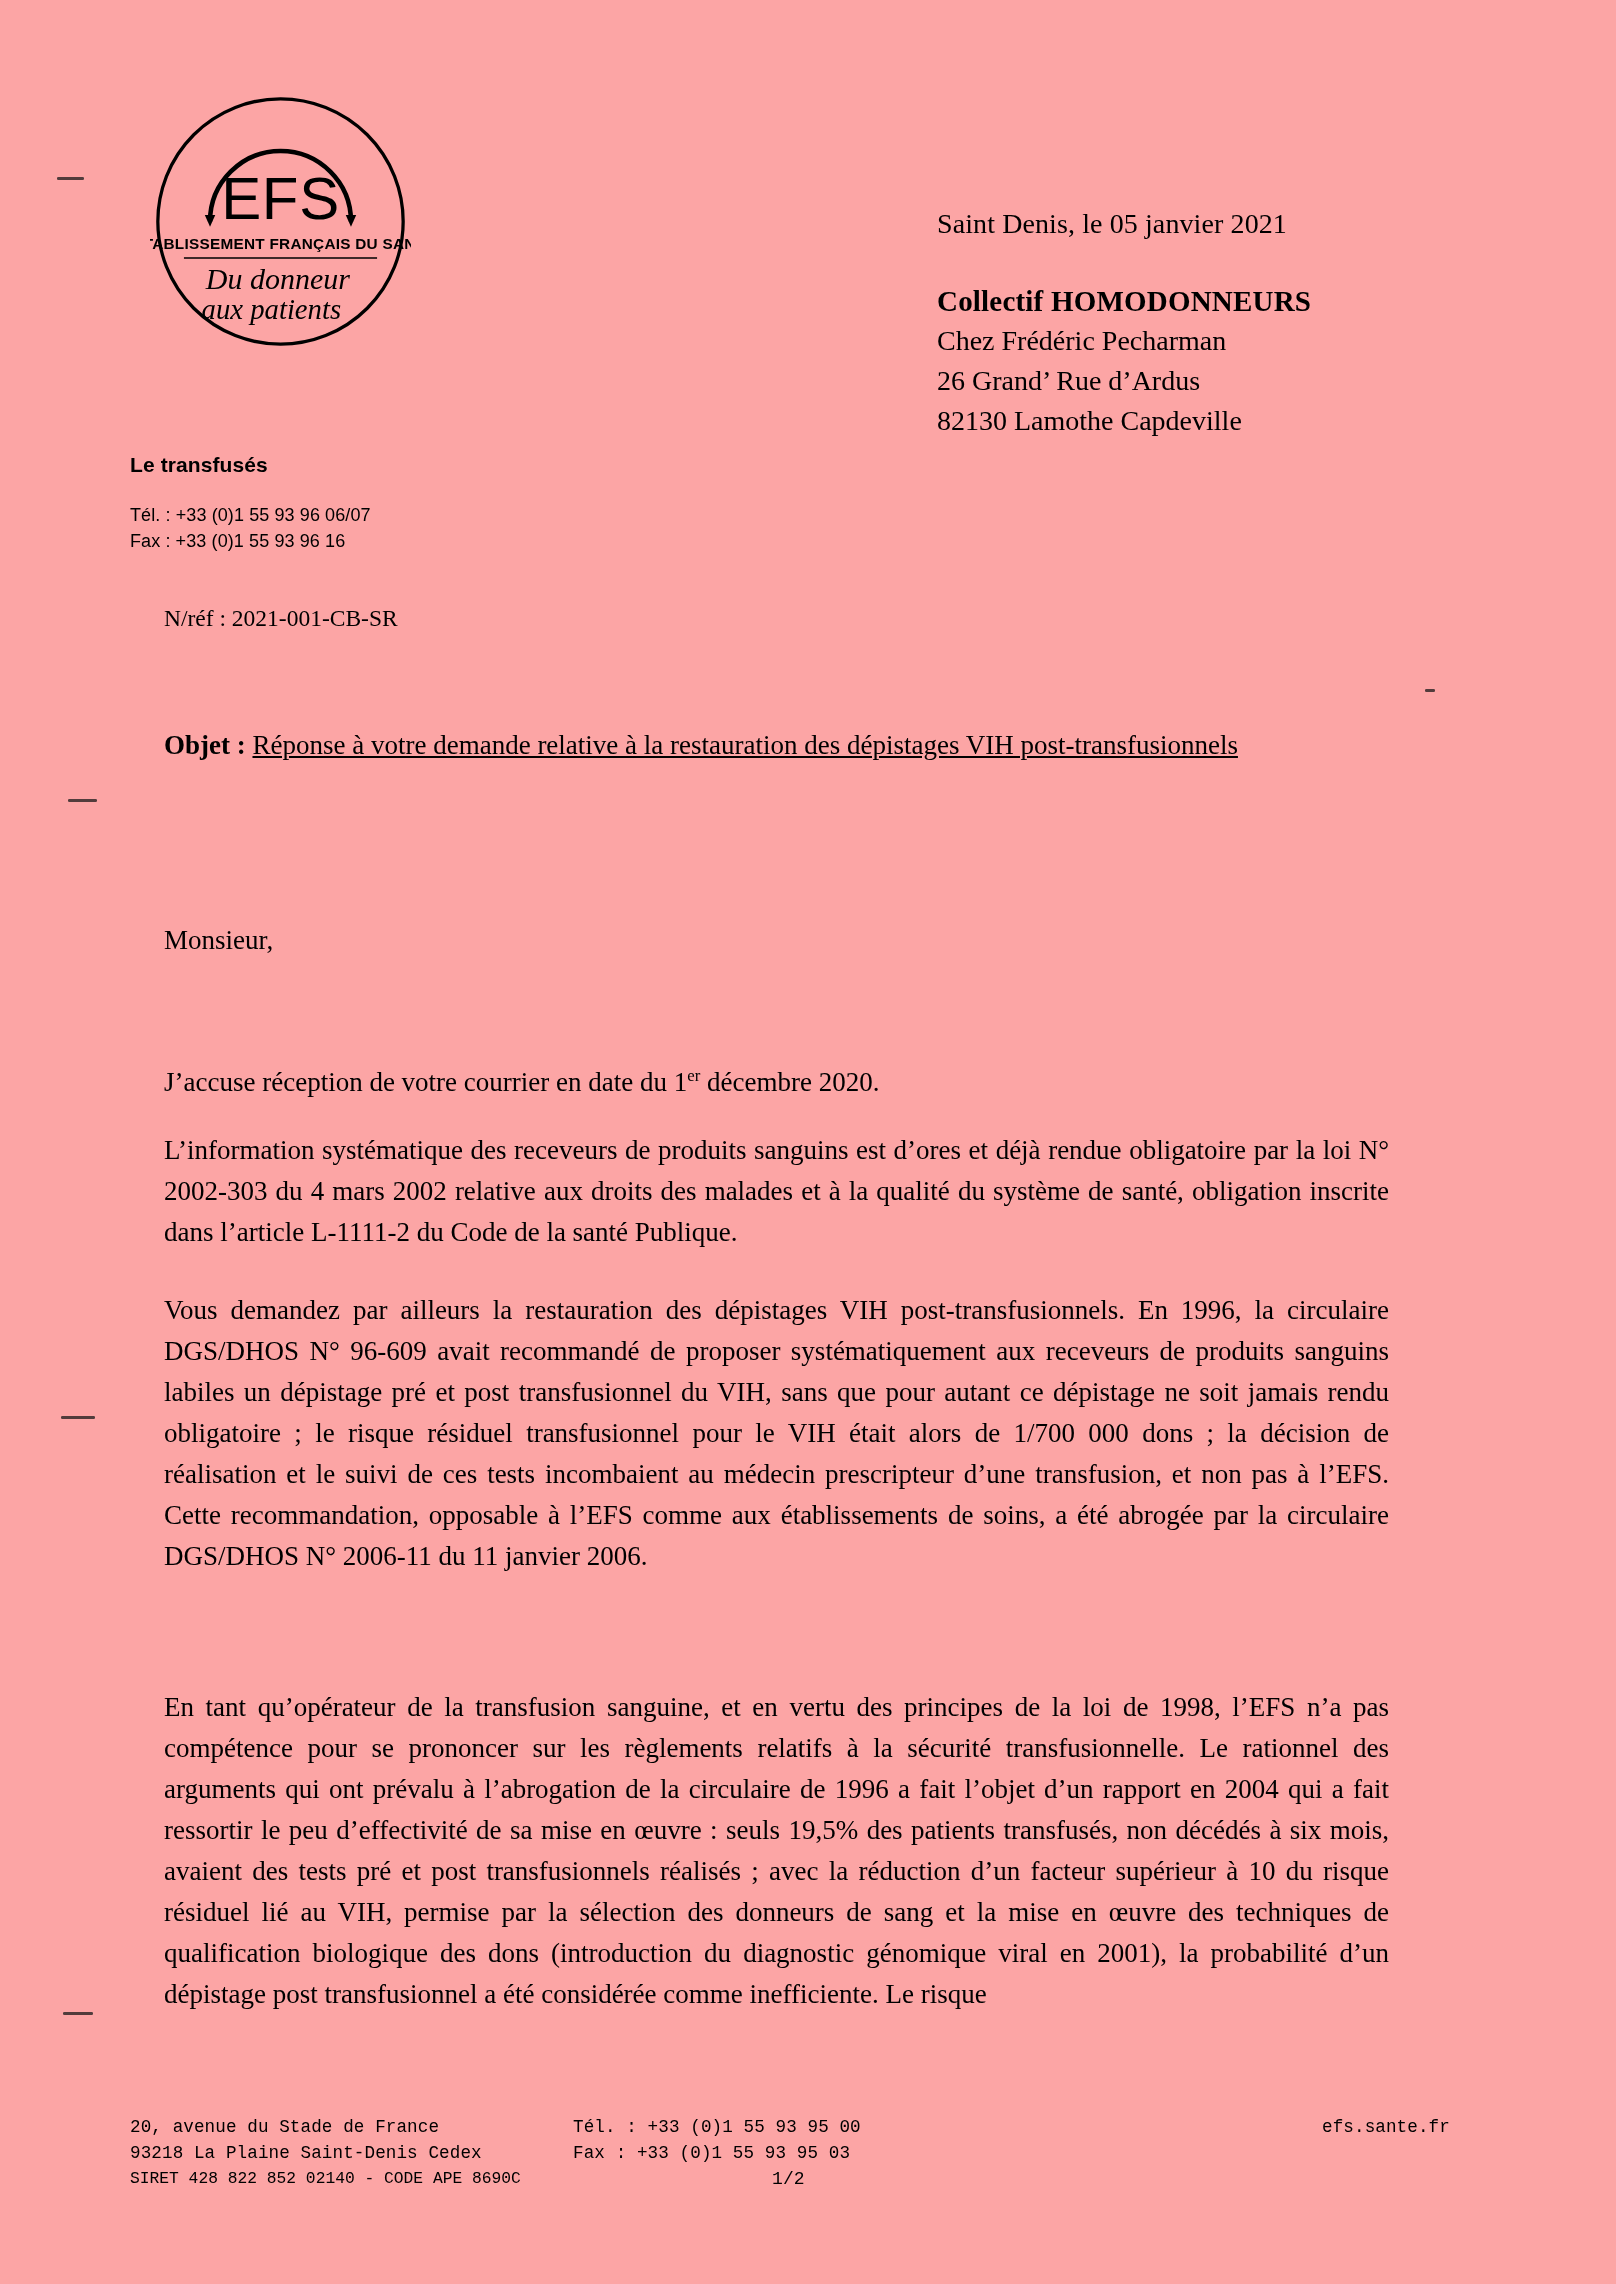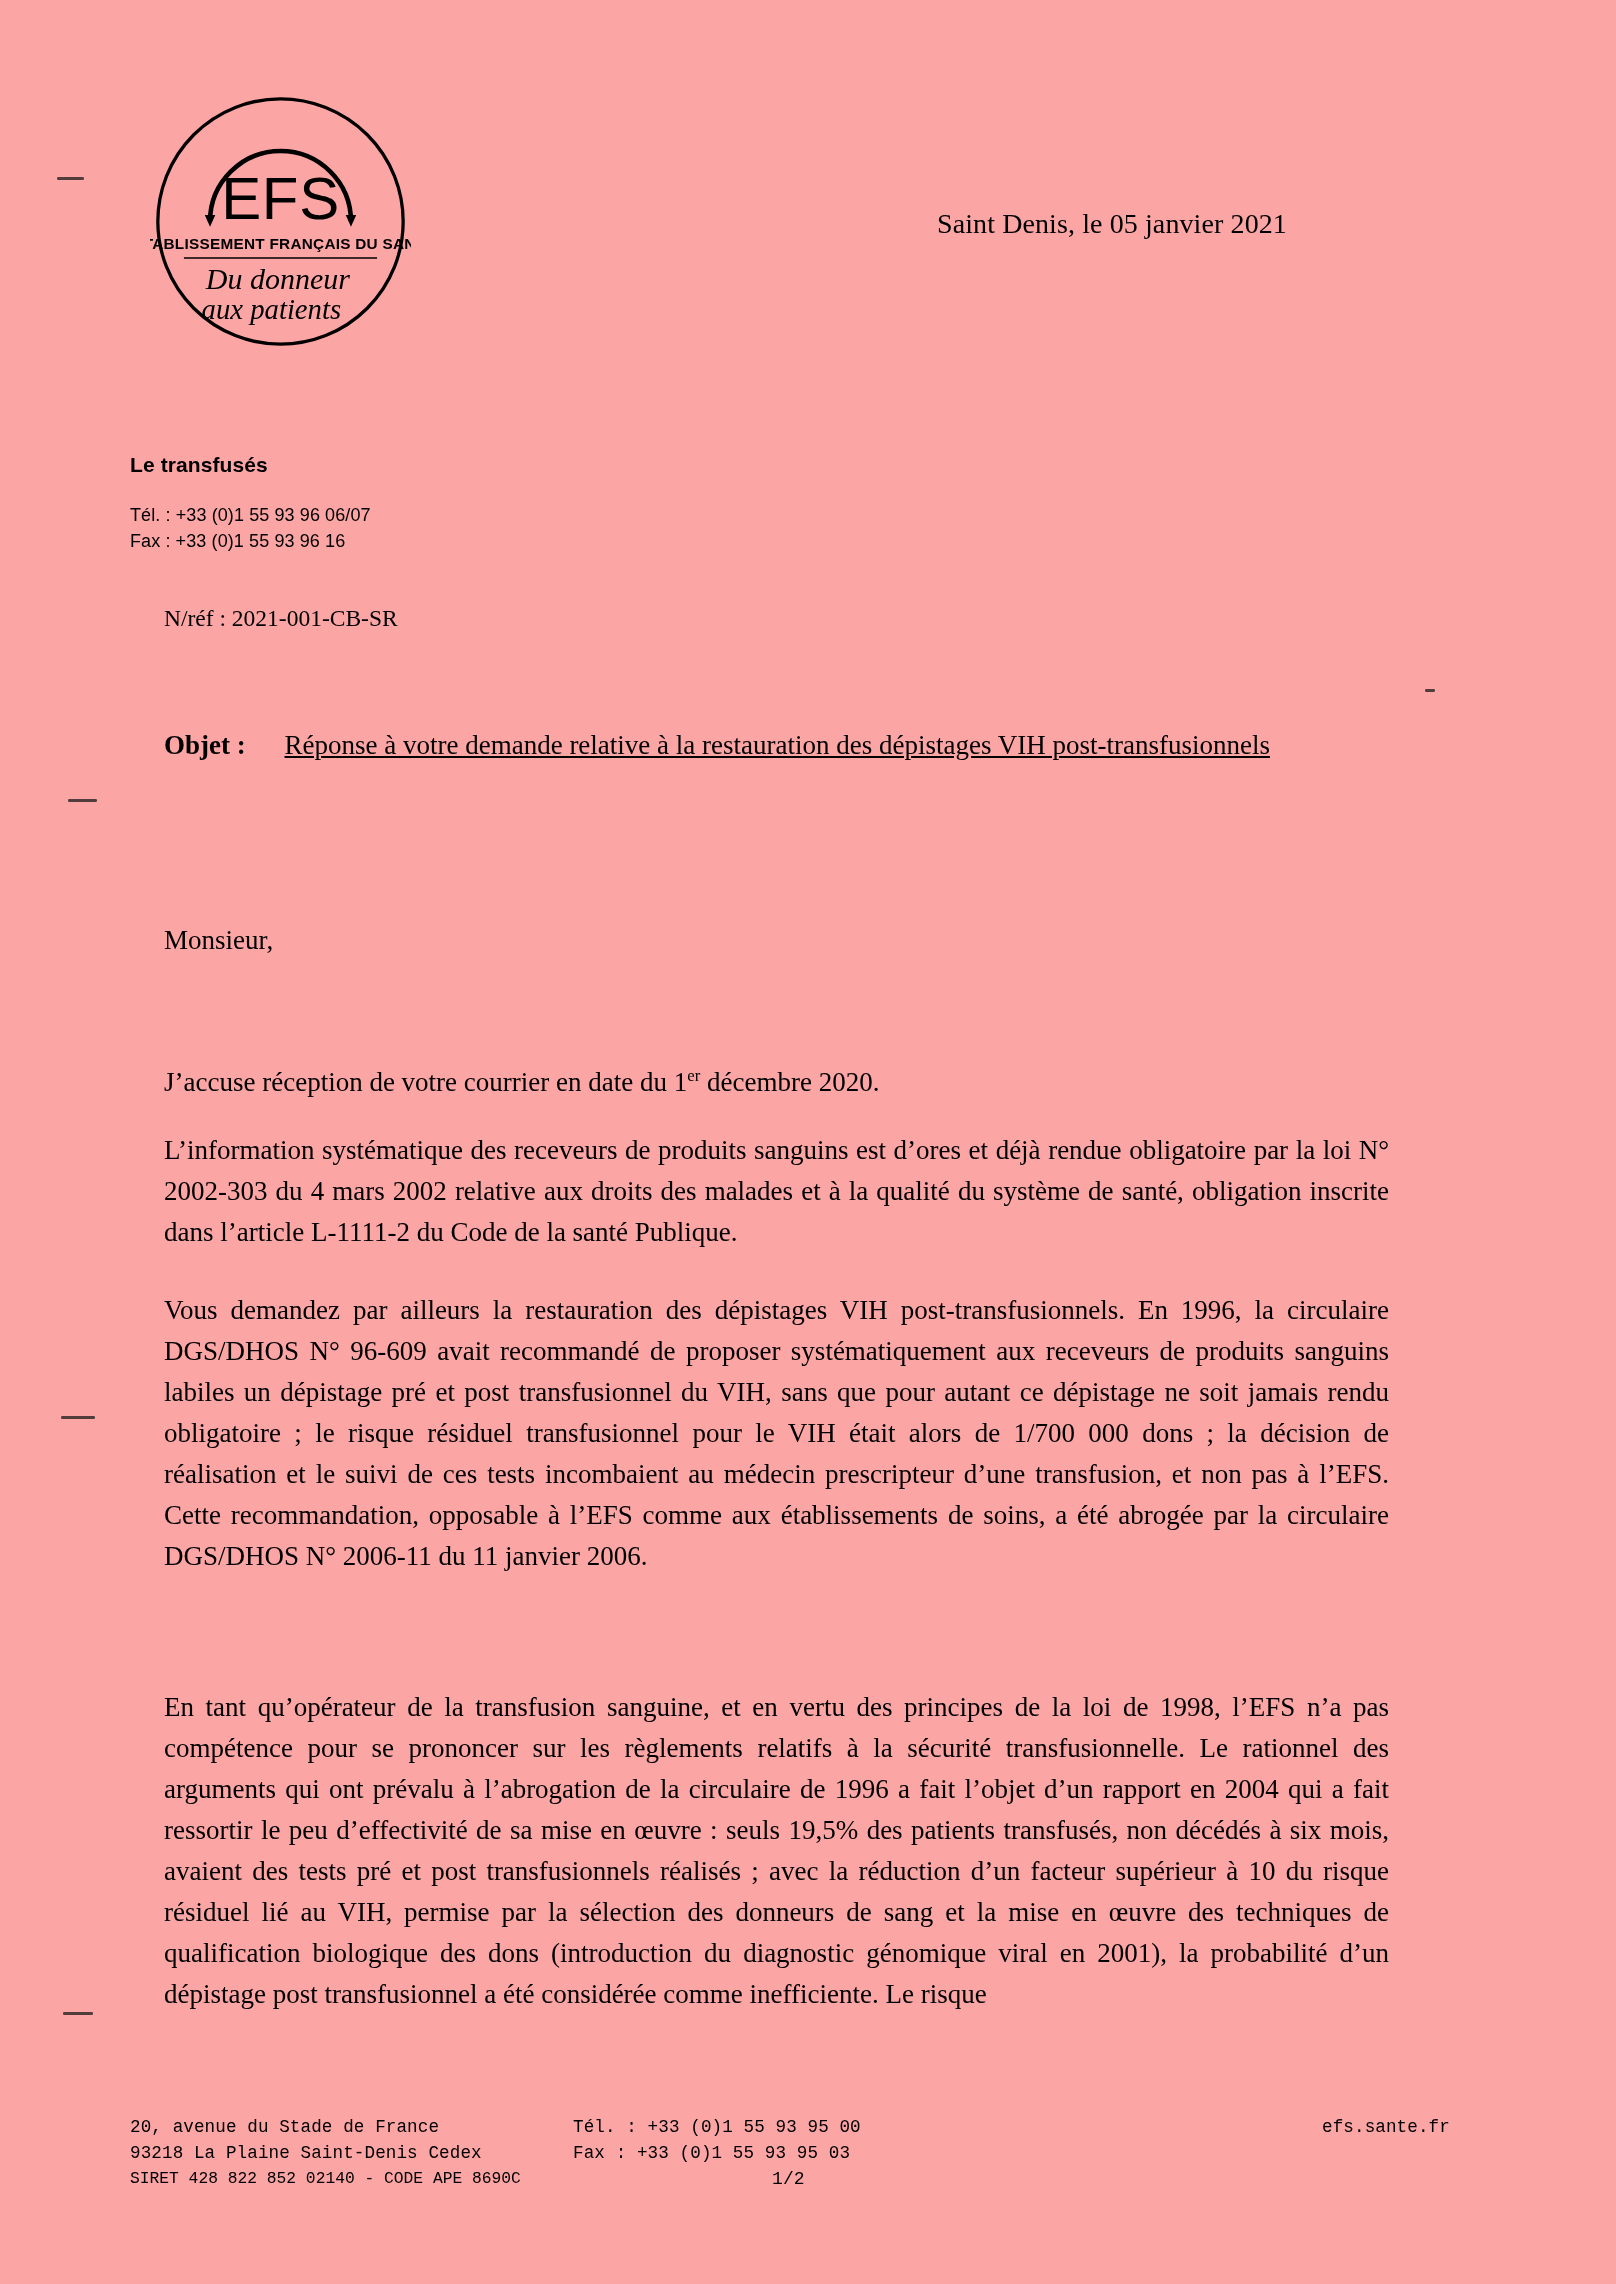--- a/index.html
+++ b/index.html
@@ -89,21 +89,21 @@
 
   
   .objet {
     position: absolute;
     left: 164px;
     top: 730px;
     font-size: 27px;
     white-space: nowrap;
   }
   .objet .objet-label { font-weight: bold; }
-  .objet .objet-text { text-decoration: underline; margin-left: 32px; }
+  .objet .objet-text { text-decoration: underline; }
 
   
   .salutation {
     position: absolute;
     left: 164px;
     top: 925px;
     font-size: 27px;
   }
   .para {
     position: absolute;
@@ -162,20 +162,26 @@
       <text x="200" y="196" text-anchor="middle" font-family="Liberation Sans, sans-serif" font-size="92" font-weight="normal" letter-spacing="1">EFS</text>
       <text x="200" y="242" text-anchor="middle" font-family="Liberation Sans, sans-serif" font-size="23.5" font-weight="bold" letter-spacing=".4">ÉTABLISSEMENT FRANÇAIS DU SANG</text>
       <line x1="52" y1="256" x2="348" y2="256" stroke="#000" stroke-width="2.5"></line>
       <text x="196" y="303" text-anchor="middle" font-family="Liberation Serif, serif" font-size="46" font-style="italic">Du donneur</text>
       <text x="186" y="350" text-anchor="middle" font-family="Liberation Serif, serif" font-size="44" font-style="italic">aux patients</text>
     </svg>
   </div>
 
   <div class="date-line">Saint Denis, le  05 janvier 2021</div>
 
+  <div class="recipient">
+    <div class="org">Collectif HOMODONNEURS</div>
+    <div>Chez Frédéric Pecharman</div>
+    <div>26 Grand’ Rue d’Ardus</div>
+    <div>82130 Lamothe Capdeville</div>
+  </div>
 
   <div class="sender">
     <div class="role">Le transfusés</div>
     <div class="contact">
       <div>Tél. : +33 (0)1 55 93 96 06/07</div>
       <div>Fax : +33 (0)1 55 93 96 16</div>
     </div>
   </div>
 
   <div class="ref-line">N/réf : 2021-001-CB-SR</div>

